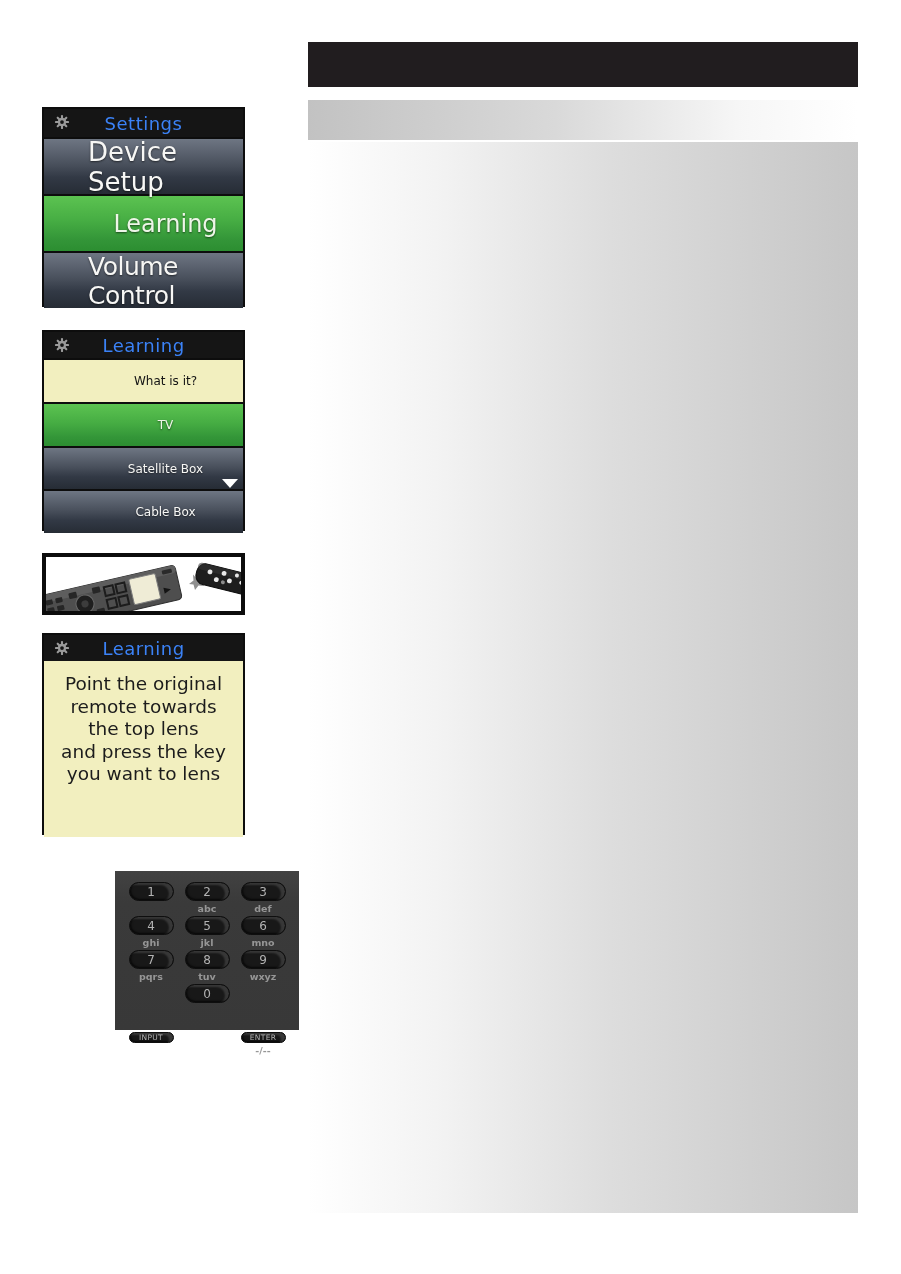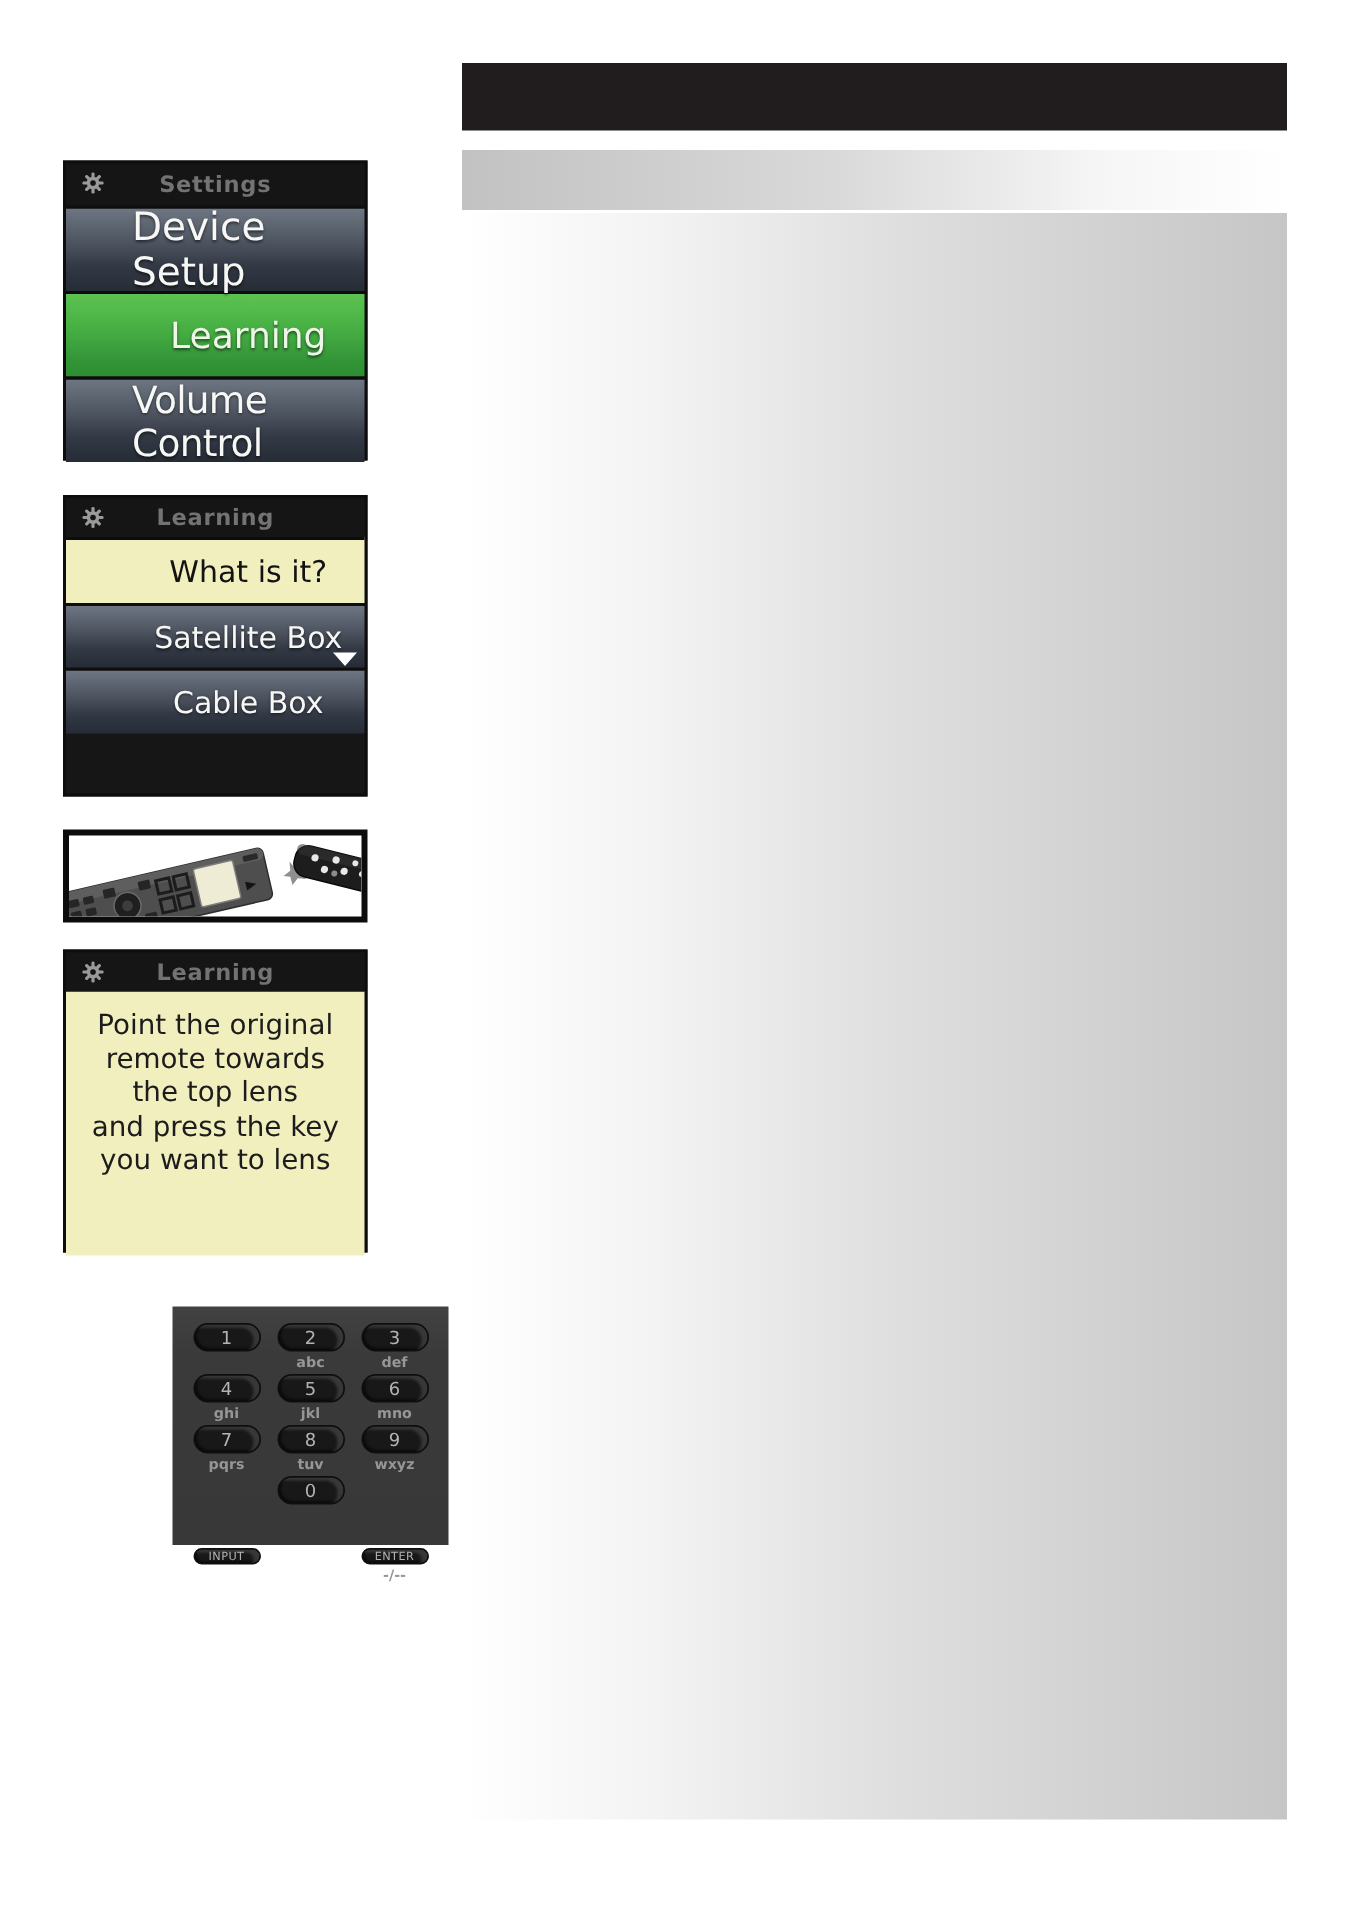--- a/index.html
+++ b/index.html
@@ -39,21 +39,21 @@
   .panel-header {
     position: relative;
     height: 26px;
     background: #151515;
     display: flex; align-items: center; justify-content: center;
   }
   .panel-header .gear {
     position: absolute; left: 9px; top: 4px; width: 18px; height: 18px;
   }
   .panel-title {
-    color: #737373; font-size: 15px; letter-spacing: 0.5px; font-weight: bold;
+    color: #3b82f6; font-size: 18px; letter-spacing: 0.5px;
   }
   .btn {
     display: flex; align-items: center; justify-content: center;
     border-top: 2px solid #0d0d0d;
     color: #f7f7f5;
     text-shadow: 0 1px 2px rgba(0,0,0,0.55);
     padding-left: 44px;
   }
   .btn.slate {
     background: linear-gradient(180deg, #6e7683 0%, #4a515d 45%, #323945 70%, #262c35 100%);
@@ -70,21 +70,21 @@
 
   
   .panel.settings { top: 107px; height: 200px; }
   .panel.settings .panel-header { height: 28px; }
   .panel.settings .btn { height: 57px; font-size: 26px; }
   .panel.settings .btn.learning { font-size: 24px; }
   .panel.settings .btn.volume { font-size: 25px; letter-spacing: -0.5px; }
 
   
   .panel.learn-dev { top: 330px; height: 201px; }
-  .panel.learn-dev .btn { height: 44px; font-size: 20px; }
+  .panel.learn-dev .btn { height: 44px; font-size: 12px; }
   .panel.learn-dev .btn.last { height: 43px; position: relative; }
   .more-indicator {
     position: absolute; right: 5px; bottom: 1px;
     width: 0; height: 0;
     border-left: 8px solid transparent;
     border-right: 8px solid transparent;
     border-top: 9px solid #ffffff;
   }
 
   
@@ -170,20 +170,21 @@
           <rect x="10.6" y="2.6" width="2.8" height="18.8" rx="1.2" transform="rotate(45 12 12)"></rect>
           <rect x="10.6" y="2.6" width="2.8" height="18.8" rx="1.2" transform="rotate(90 12 12)"></rect>
           <rect x="10.6" y="2.6" width="2.8" height="18.8" rx="1.2" transform="rotate(135 12 12)"></rect>
           <circle cx="12" cy="12" r="5.6"></circle>
         </g>
         <circle cx="12" cy="12" r="2.5" fill="#151515"></circle>
       </svg>
       <span class="panel-title">Learning</span>
     </div>
     <div class="btn cream">What is it?</div>
+    <div class="btn green">TV</div>
     <div class="btn slate last">
       <span>Satellite Box</span>
       <span class="more-indicator"></span>
     </div>
     <div class="btn slate">Cable Box</div>
   </div>
 
   <div class="remote-frame">
     <svg width="195" height="54" viewBox="0 0 195 54">
 

